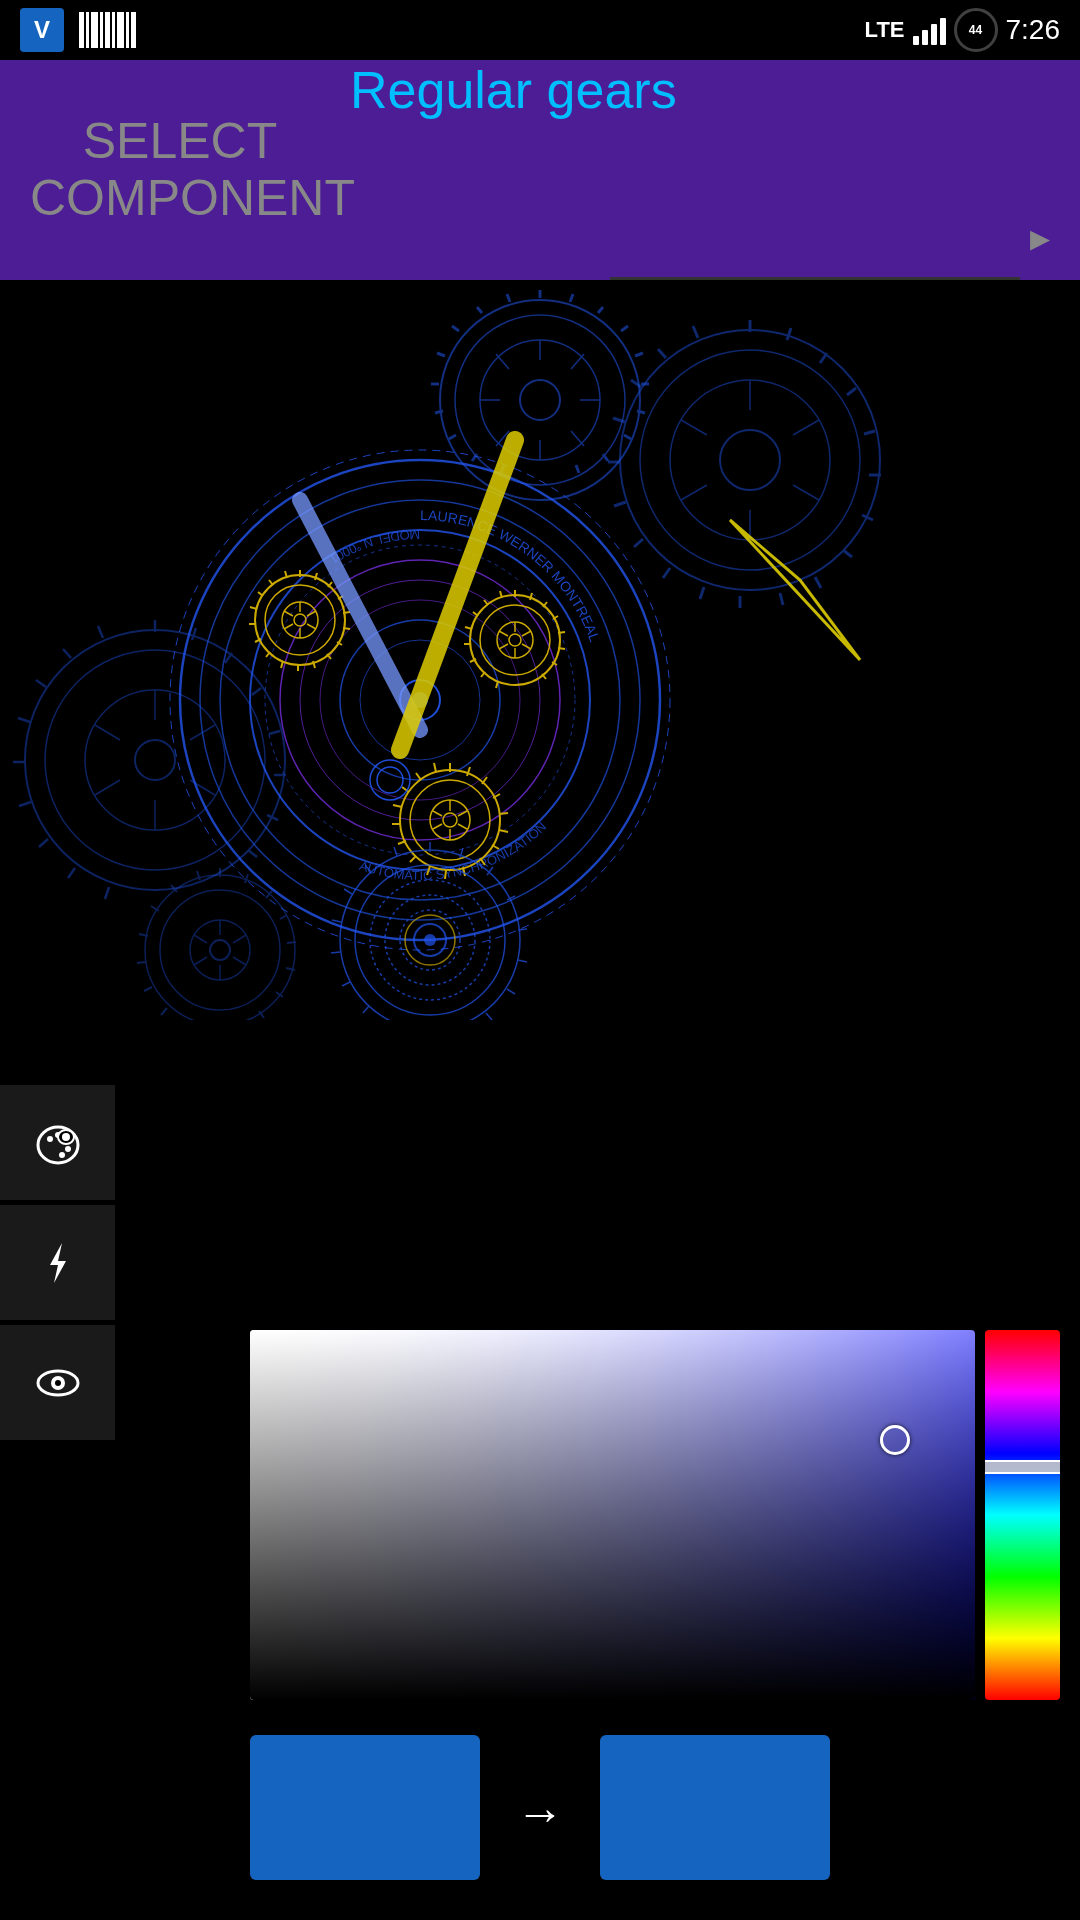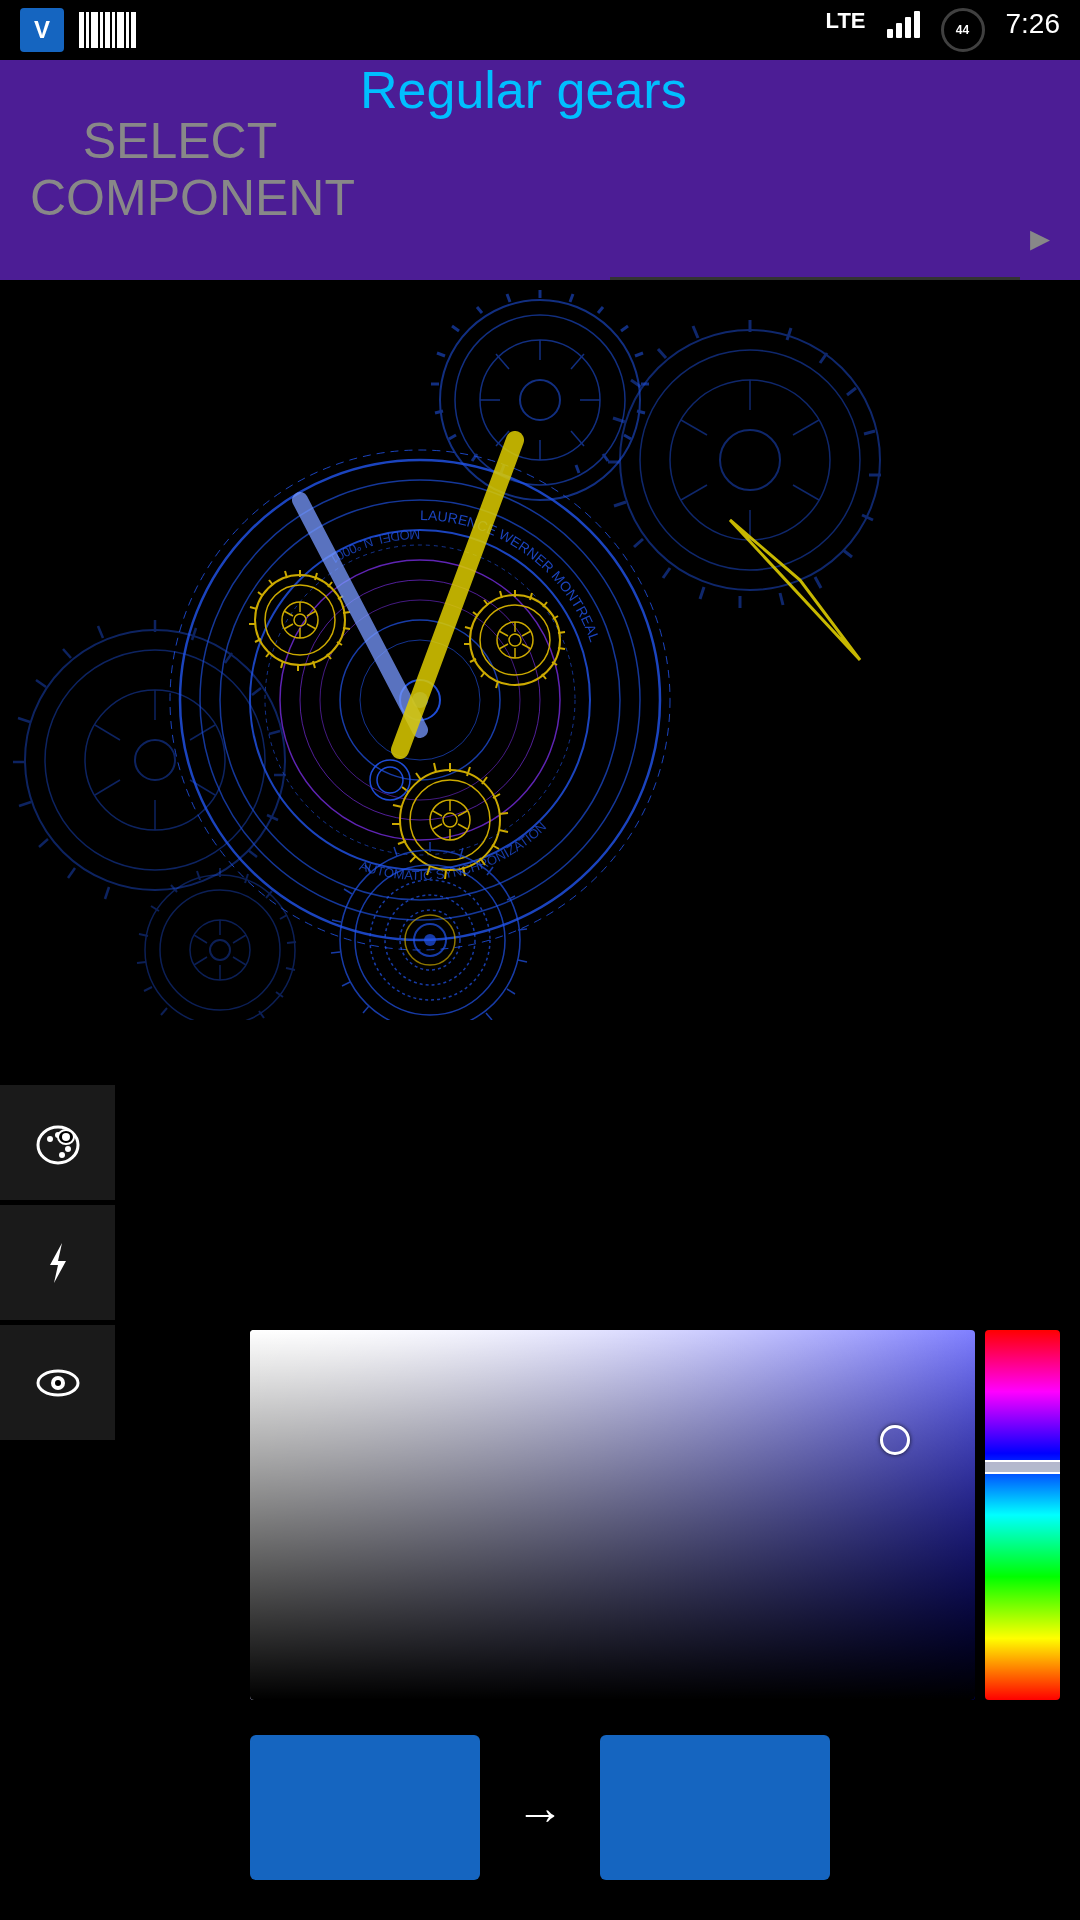--- a/index.html
+++ b/index.html
@@ -21,21 +21,22 @@
       height: 60px;
       background: #000;
       display: flex;
       align-items: center;
       justify-content: flex-end;
       padding: 0 20px;
       z-index: 100;
     }
     .status-icons {
       display: flex;
-      gap: 21px;
+      align-items: center;
+      gap: 8px;
     }
     .status-text {
       color: #fff;
       font-size: 28px;
       font-weight: normal;
     }
     .battery-circle {
       width: 44px;
       height: 44px;
       border: 3px solid #404040;
@@ -111,21 +112,21 @@
       font-weight: 300;
       text-align: center;
       line-height: 1.15;
       width: 300px;
       flex-shrink: 0;
     }
     .component-name {
       color: #00bfff;
       font-size: 52px;
       font-weight: 400;
-      margin-left: 30px;
+      margin-left: 20px;
       flex: 1;
     }
     .header-underline {
       position: absolute;
       bottom: 0;
       left: 280px;
       right: 30px;
       height: 3px;
       background: #333;
     }

